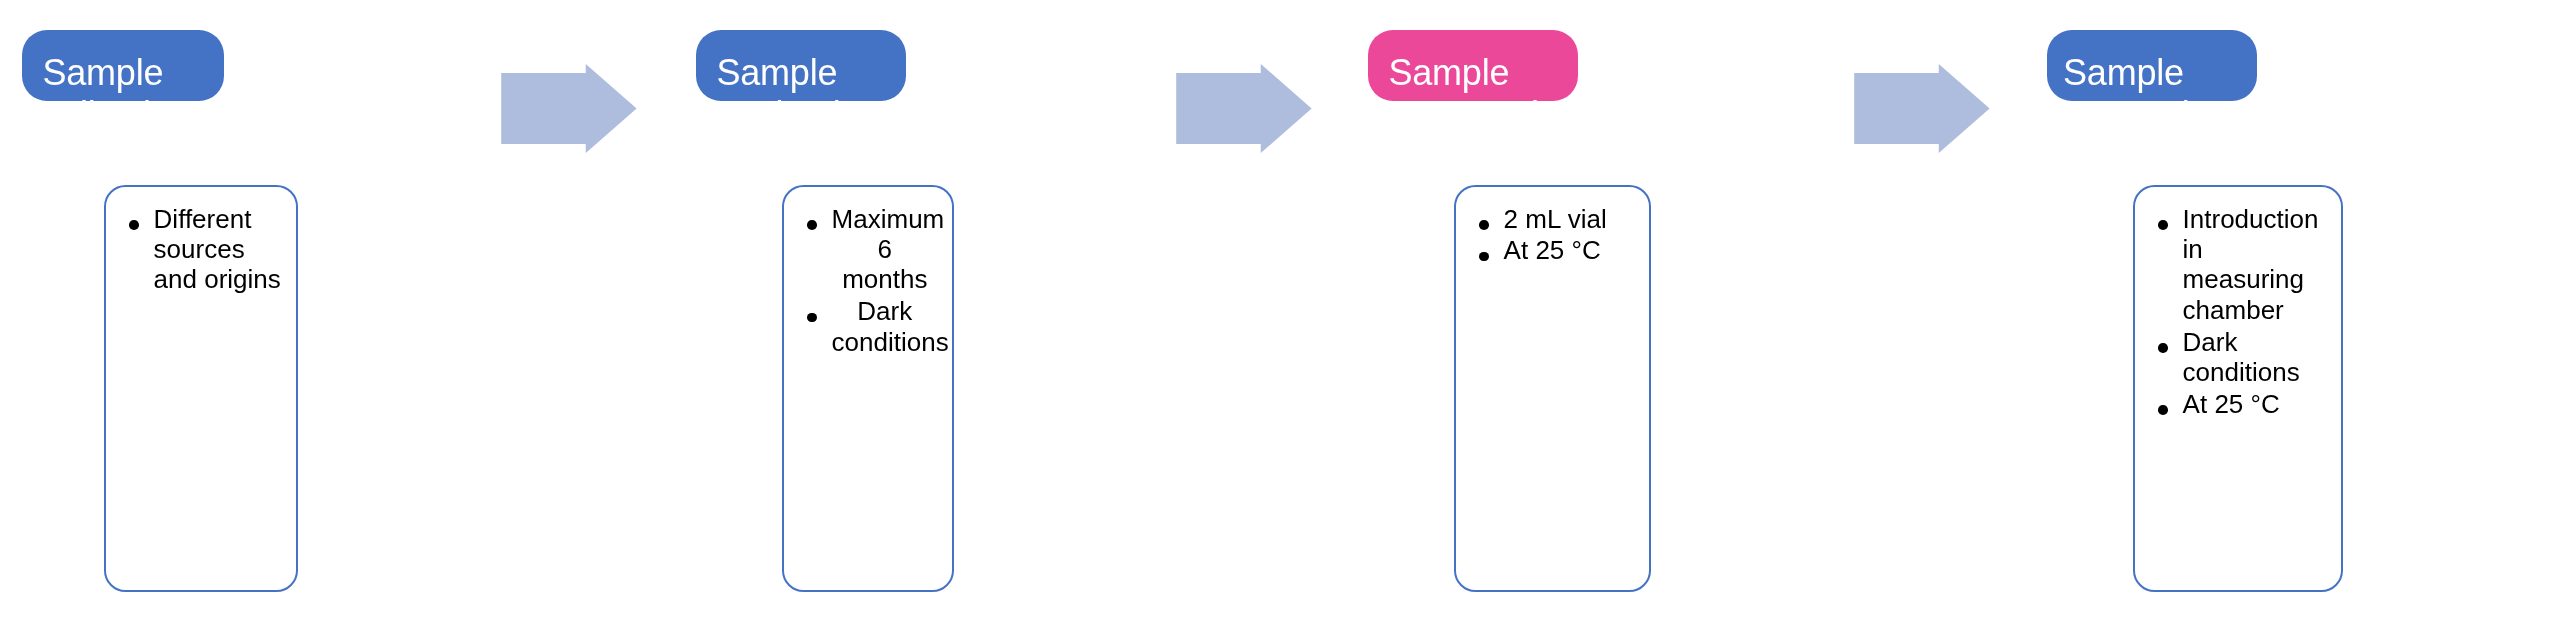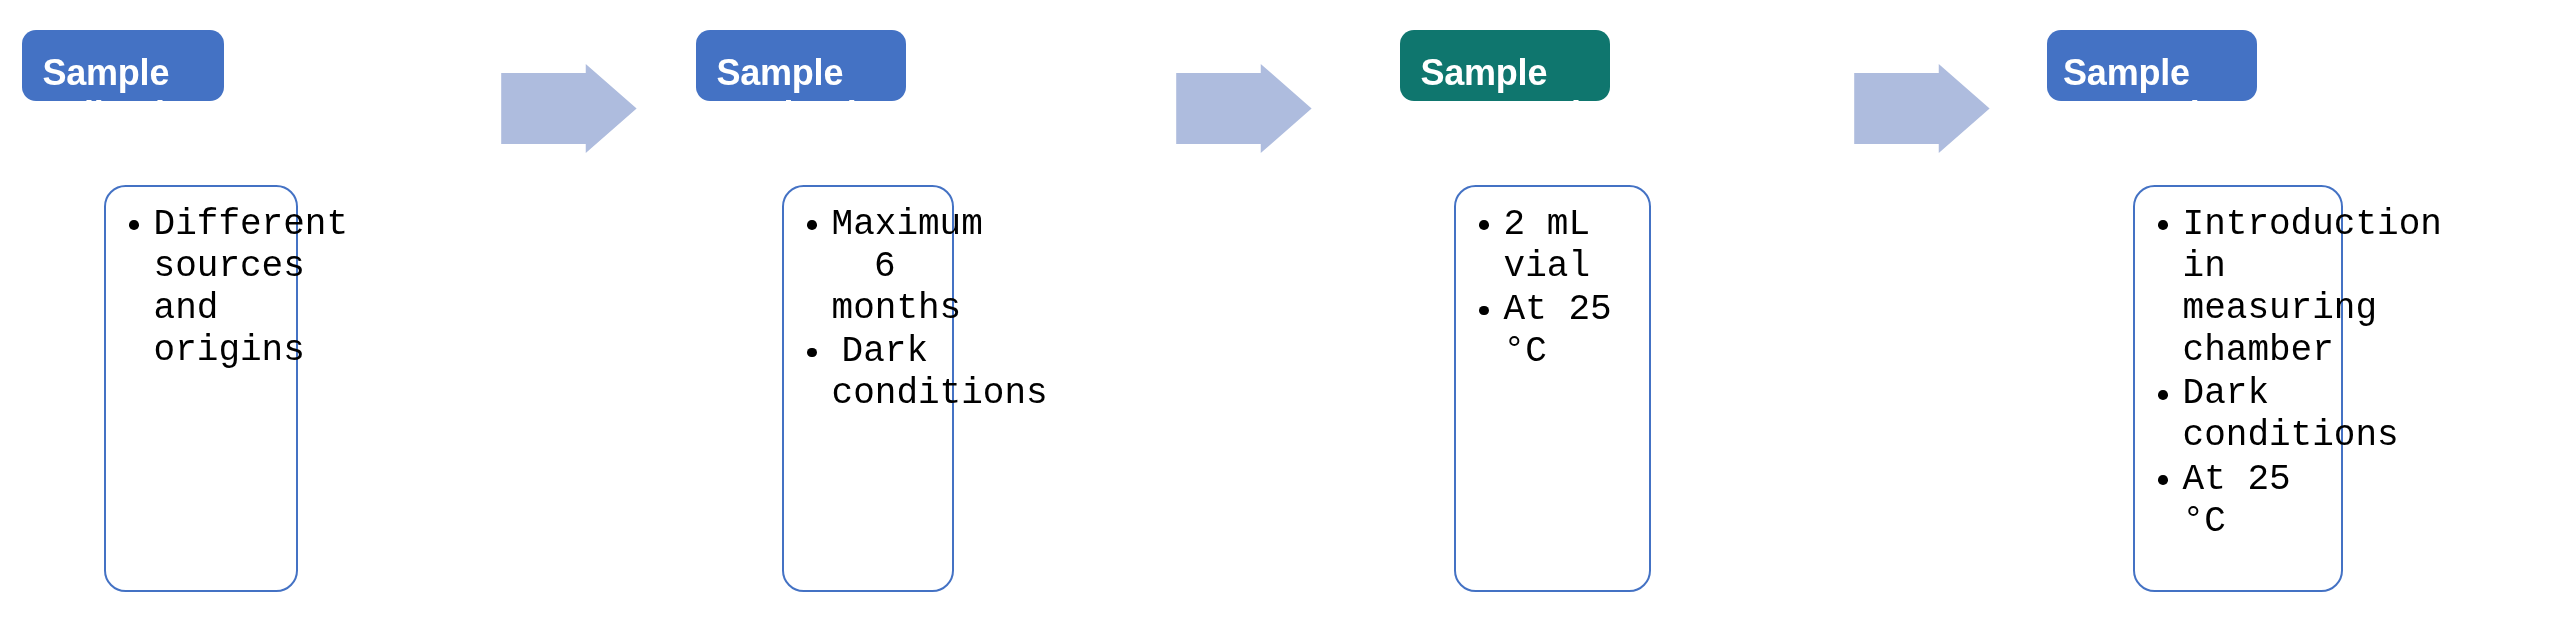--- a/index.html
+++ b/index.html
@@ -15,48 +15,47 @@
     height: 625px;
     background: #ffffff;
   }
 
   
   .step { position: absolute; top: 0; height: 625px; }
 
   .step-header {
     position: absolute;
     background: var(--accent, #4472C4);
-    border-radius: 14px;
+    border-radius: 25px;
     color: #ffffff;
-    font-weight: bold;
+    font-weight: normal;
     font-size: 36px;
     line-height: 1.17;
     letter-spacing: -0.2px;
     padding: 21.6px 19px 0 20.4px;
     z-index: 1;
   }
 
   .step-body {
     position: absolute;
     background: rgba(255,255,255,0.88);
     border: 2.5px solid #4472C4;
     border-radius: 21.6px;
     z-index: 2;
     padding: 16.6px 14px 12.7px 16.6px;
   }
 
   .bullets { list-style: none; }
   .bullets li {
     position: relative;
     color: #000000;
-    font-size: 36px;
+    font-size: 26px;
     line-height: 1.17;
     padding-left: 31px;
     margin-bottom: 1.3px;
-    font-family: Liberation Mono, monospace;
   }
   .bullets li::before {
     content: "";
     position: absolute;
     left: 6.4px;
     top: 16.6px;
     width: 9.6px; height: 9.6px;
     border-radius: 50%;
     background: #000000;
   }
@@ -99,21 +98,21 @@
       </div>
   </div>
 
   <div class="arrow" style="left:1159px; top:64px; width:159px; height:89px;">
     <svg width="159" height="89" viewBox="0 0 250 140">
       <polygon points="27,14 160,14 160,0 240,70 160,140 160,126 27,126" fill="#AEBCDE"></polygon>
     </svg>
   </div>
 
   <div class="step">
-    <div class="step-header" style="left: 1400px; top: 30px; width: 210px; height: 71px; background: #0f766e;">
+    <div class="step-header" style="left: 1368px; top: 30px; width: 210px; height: 71px; background: #ec4899;">
       <span>Sample tempered</span>
     </div>
     <div class="step-body" style="left: 1454px; top: 185px; width: 197px; height: 407px; border-color: rgb(68, 114, 196);">
         <ul class="bullets">
           <li>2 mL vial</li>
           <li>At 25 °C</li>
         </ul>
       </div>
   </div>
 

